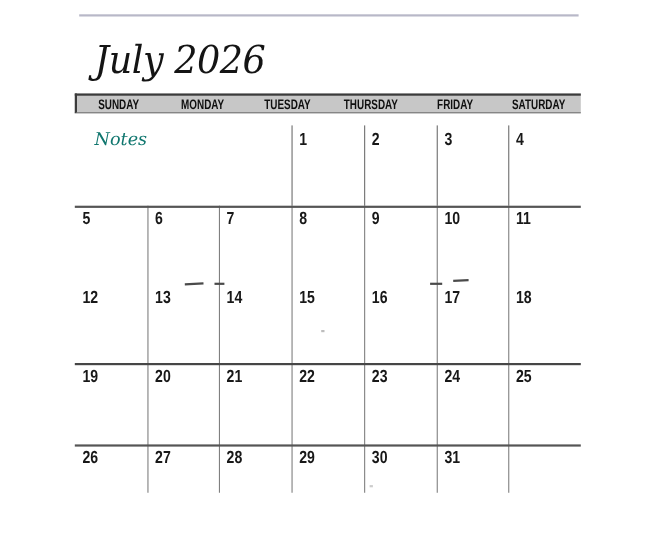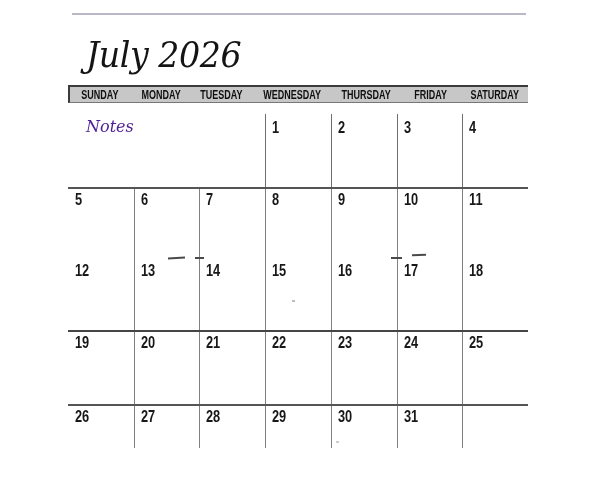--- a/index.html
+++ b/index.html
@@ -47,21 +47,21 @@
   .hline{position:absolute;left:0;width:460px;height:2px;background:var(--rule-line,#555555);}
 
   .date-num{
     position:absolute;font-size:16px;font-weight:700;color:#181818;
     transform:scaleX(0.8);transform-origin:left top;line-height:1;
     white-space:nowrap;
   }
   .notes-label{
     position:absolute;left:18px;top:3px;
     font-family:"DejaVu Serif","Liberation Serif",serif;
-    font-style:italic;font-size:16px;color:#4c1d95;
+    font-style:italic;font-size:16px;color:#0f766e;
   }
   .holiday-note{
     position:absolute;left:401px;top:19px;width:58px;
     font-family:"DejaVu Serif","Liberation Serif",serif;
     font-style:italic;font-size:9.5px;line-height:10.5px;color:#1c1c1c;
   }
 
   
   .artifact{position:absolute;background:#4a4a4a;}
   .speck{position:absolute;background:#bdbdbd;}
@@ -77,23 +77,20 @@
 
   <div class="dow-row">
     <div class="dow-cell">
         <span>SUNDAY</span>
       </div>
     <div class="dow-cell">
         <span>MONDAY</span>
       </div>
     <div class="dow-cell">
         <span>TUESDAY</span>
-      </div>
-    <div class="dow-cell">
-        <span>WEDNESDAY</span>
       </div>
     <div class="dow-cell">
         <span>THURSDAY</span>
       </div>
     <div class="dow-cell">
         <span>FRIDAY</span>
       </div>
     <div class="dow-cell">
         <span>SATURDAY</span>
       </div>

